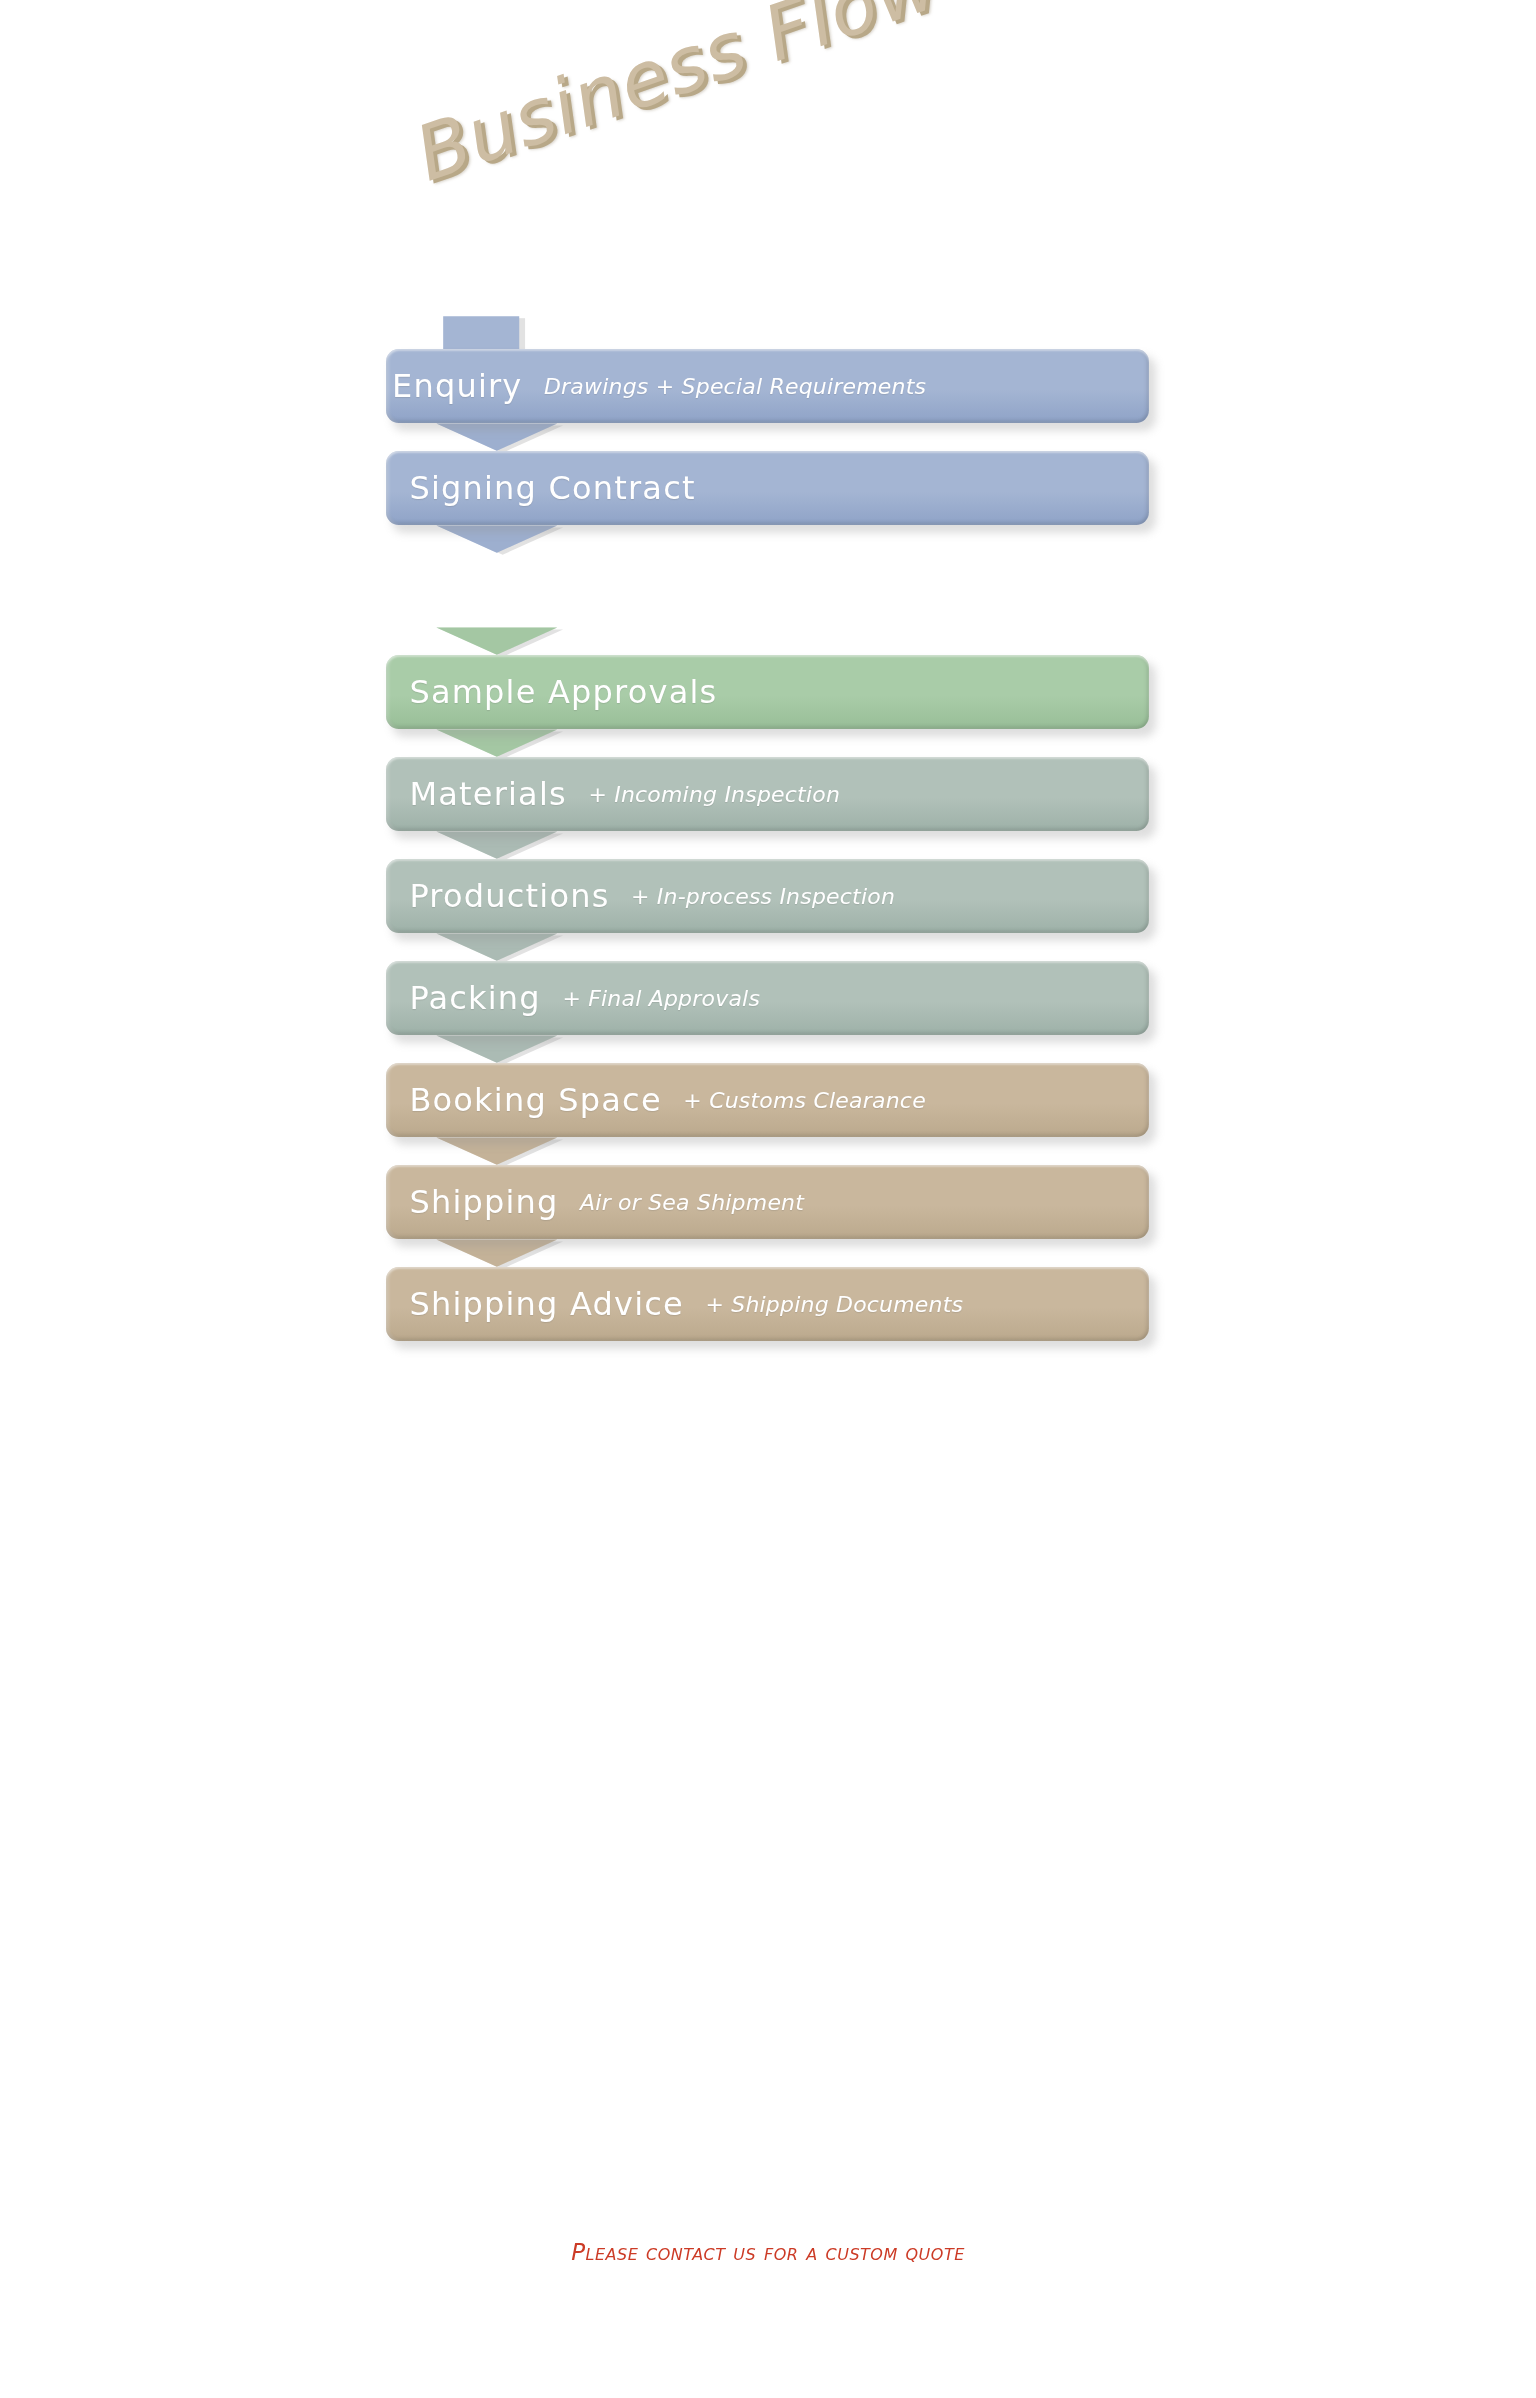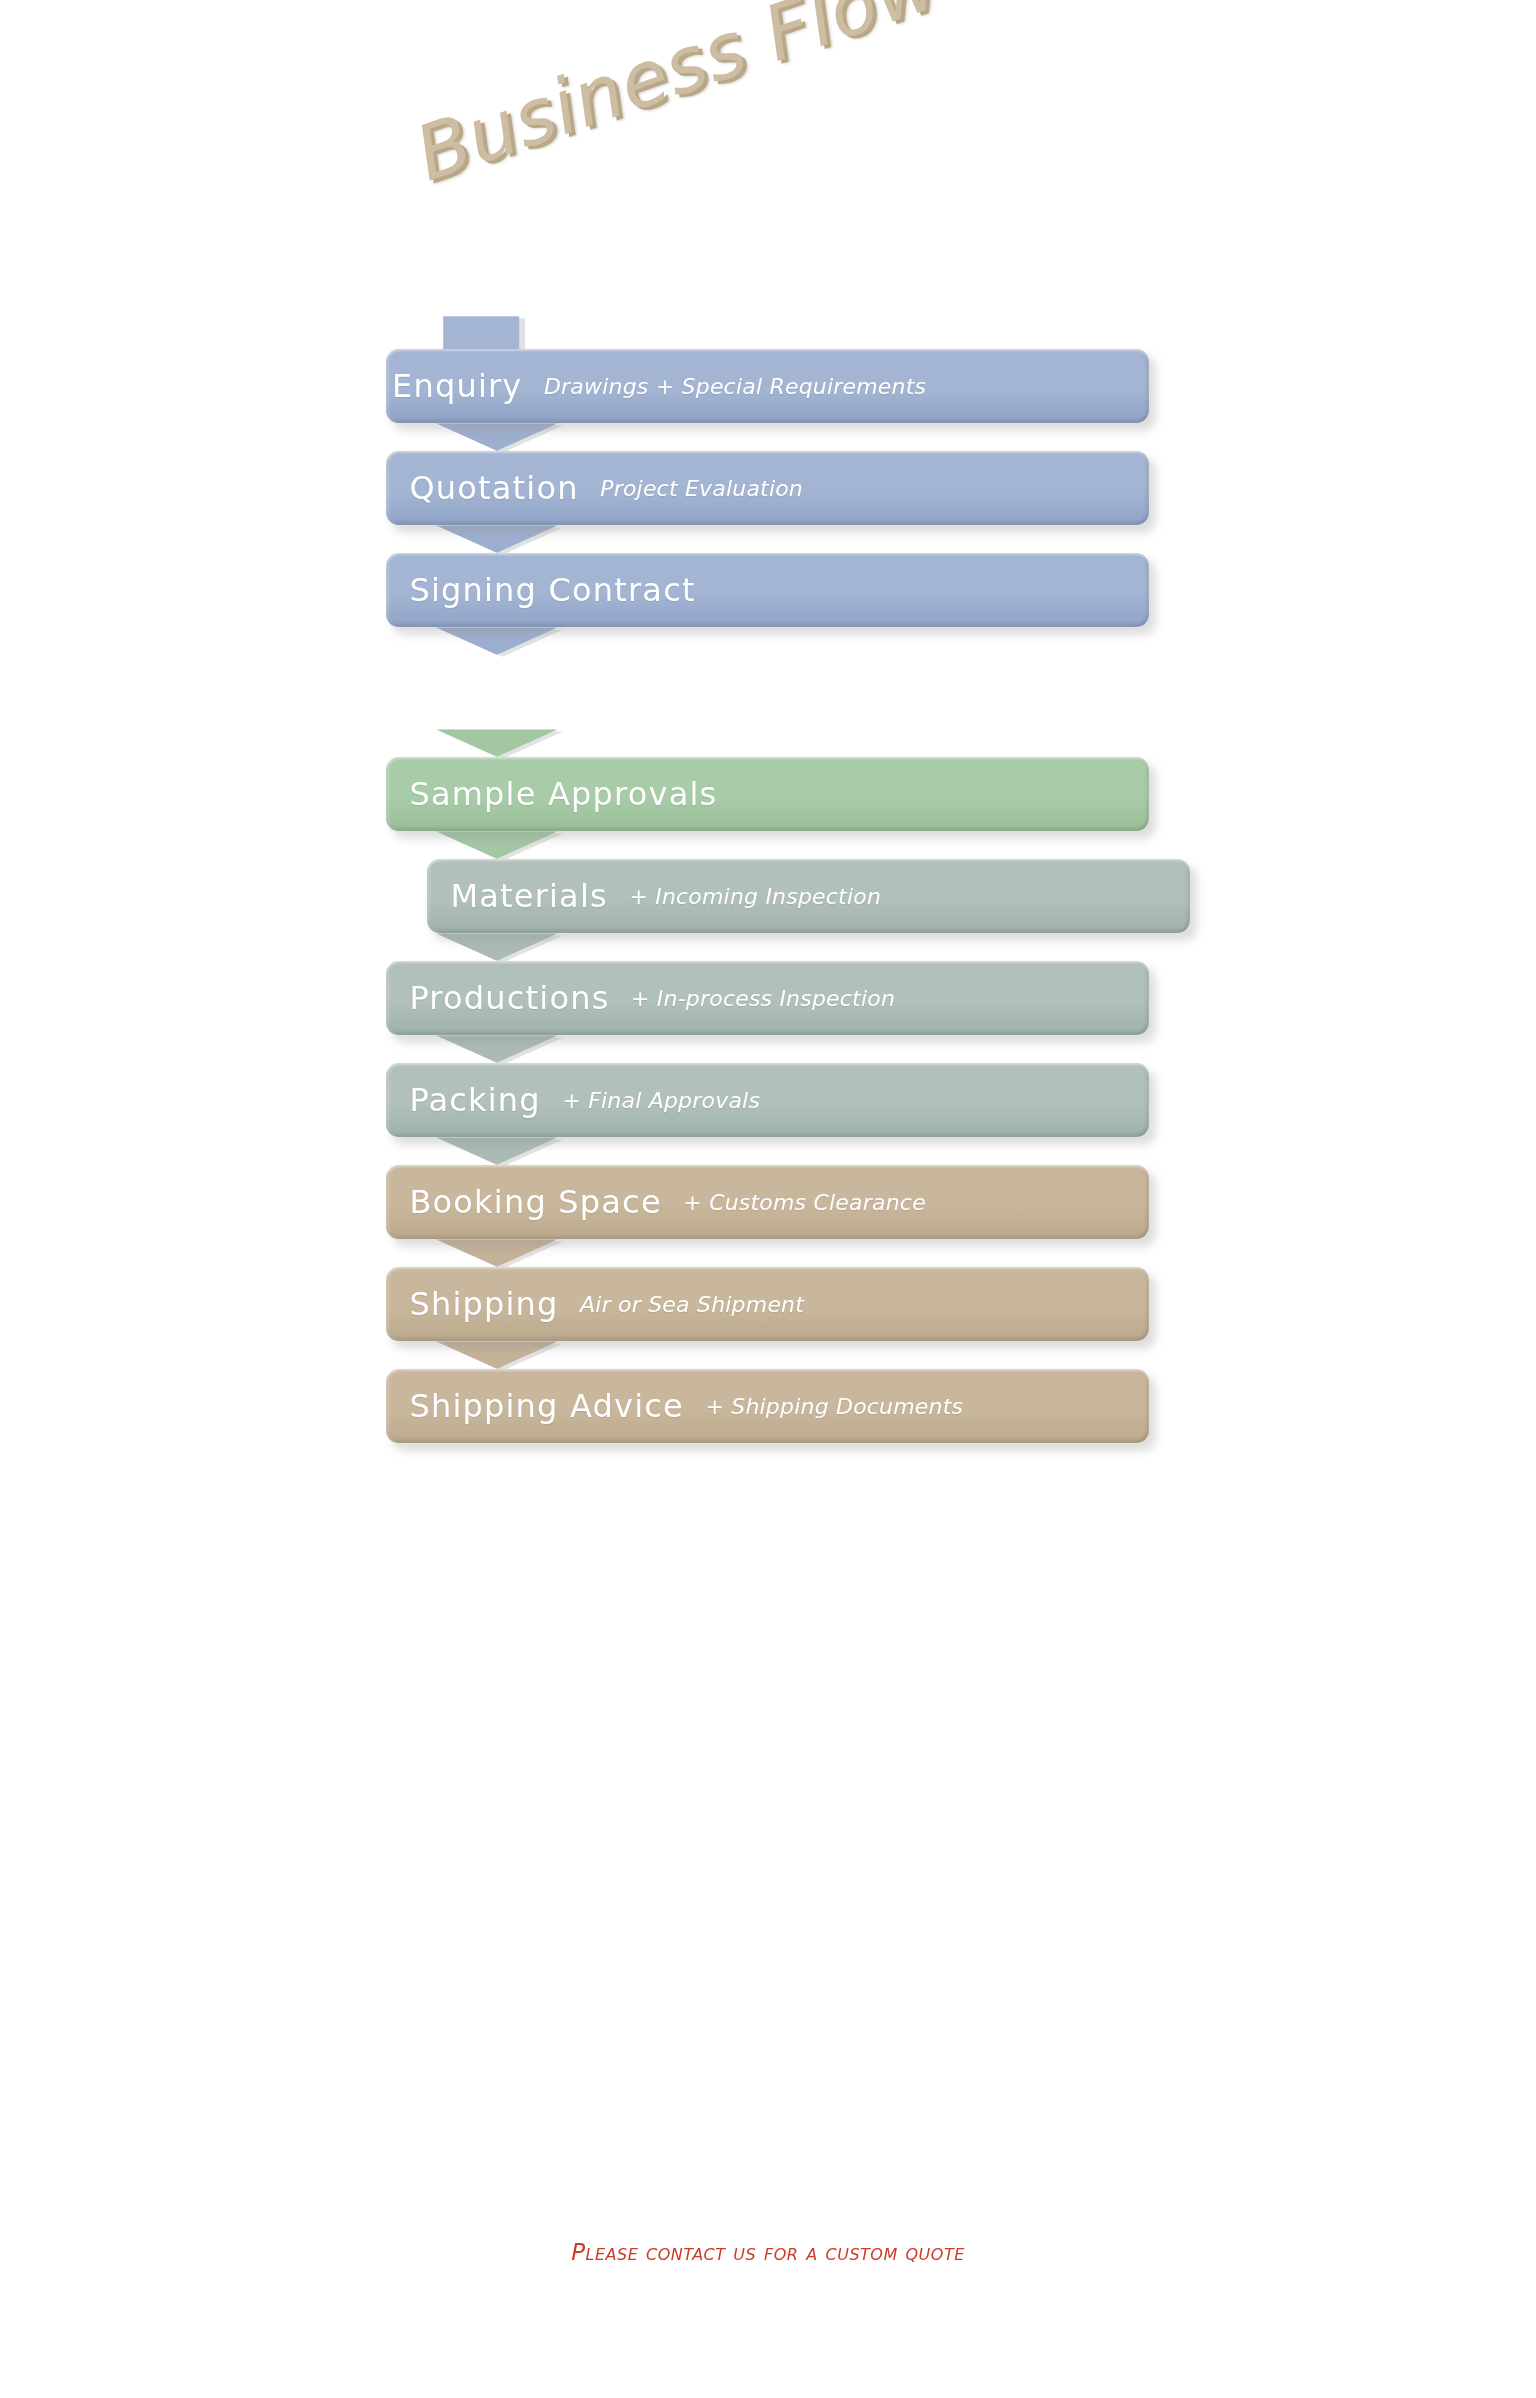--- a/index.html
+++ b/index.html
@@ -152,33 +152,20 @@
       </div>
       <div class="step">
         <div class="connector">
           <svg viewBox="0 0 160 140" xmlns="http://www.w3.org/2000/svg">
             <polygon points="32,112 156,112 94,140" fill="#e2e2e2"></polygon>
             <polygon points="26,110 150,110 88,138" fill="#a4b5d3"></polygon>
             <polygon points="26,110 150,110 88,138" fill="#8fa3c7" opacity="0.30"></polygon>
           </svg>
         </div>
         <div class="bar" style="background: linear-gradient(rgb(164, 181, 211) 0%, rgb(164, 181, 211) 55%, rgb(143, 163, 199) 100%);">
-          <span class="bar-label">Quotation</span>
-          <span class="bar-desc">Project Evaluation</span>
-        </div>
-      </div>
-      <div class="step">
-        <div class="connector">
-          <svg viewBox="0 0 160 140" xmlns="http://www.w3.org/2000/svg">
-            <polygon points="32,112 156,112 94,140" fill="#e2e2e2"></polygon>
-            <polygon points="26,110 150,110 88,138" fill="#a4b5d3"></polygon>
-            <polygon points="26,110 150,110 88,138" fill="#8fa3c7" opacity="0.30"></polygon>
-          </svg>
-        </div>
-        <div class="bar" style="background: linear-gradient(rgb(164, 181, 211) 0%, rgb(164, 181, 211) 55%, rgb(143, 163, 199) 100%);">
           <span class="bar-label">Signing Contract</span>
         </div>
       </div>
       <div class="step">
         <div class="connector">
           <svg viewBox="0 0 160 140" xmlns="http://www.w3.org/2000/svg">
             <polygon points="32,112 156,112 94,140" fill="#e2e2e2"></polygon>
             <polygon points="26,110 150,110 88,138" fill="#a9cca8"></polygon>
             <polygon points="26,110 150,110 88,138" fill="#98be97" opacity="0.30"></polygon>
           </svg>
@@ -197,21 +184,21 @@
         </div>
       </div>
       <div class="step">
         <div class="connector">
           <svg viewBox="0 0 160 140" xmlns="http://www.w3.org/2000/svg">
             <polygon points="32,112 156,112 94,140" fill="#e2e2e2"></polygon>
             <polygon points="26,110 150,110 88,138" fill="#b1c1b9"></polygon>
             <polygon points="26,110 150,110 88,138" fill="#9eb1a8" opacity="0.30"></polygon>
           </svg>
         </div>
-        <div class="bar" style="background: linear-gradient(rgb(177, 193, 185) 0%, rgb(177, 193, 185) 55%, rgb(158, 177, 168) 100%); margin-left: 41px;">
+        <div class="bar" style="background: linear-gradient(rgb(177, 193, 185) 0%, rgb(177, 193, 185) 55%, rgb(158, 177, 168) 100%);">
           <span class="bar-label">Materials</span>
           <span class="bar-desc">+ Incoming Inspection</span>
         </div>
       </div>
       <div class="step">
         <div class="connector">
           <svg viewBox="0 0 160 140" xmlns="http://www.w3.org/2000/svg">
             <polygon points="32,112 156,112 94,140" fill="#e2e2e2"></polygon>
             <polygon points="26,110 150,110 88,138" fill="#b1c1b9"></polygon>
             <polygon points="26,110 150,110 88,138" fill="#9eb1a8" opacity="0.30"></polygon>

